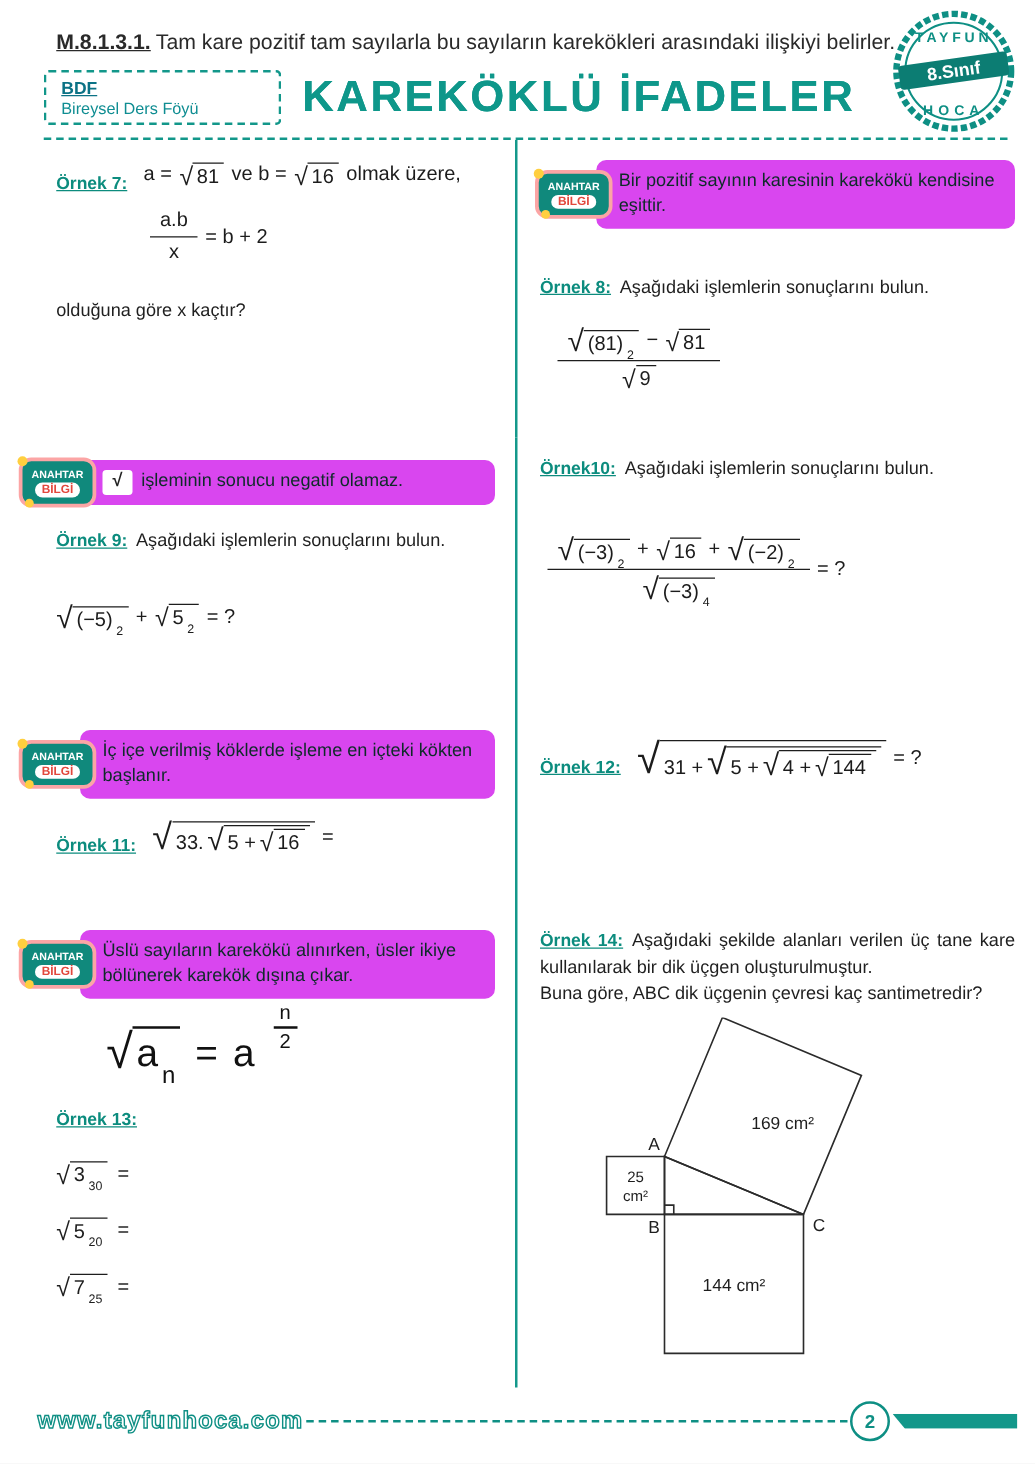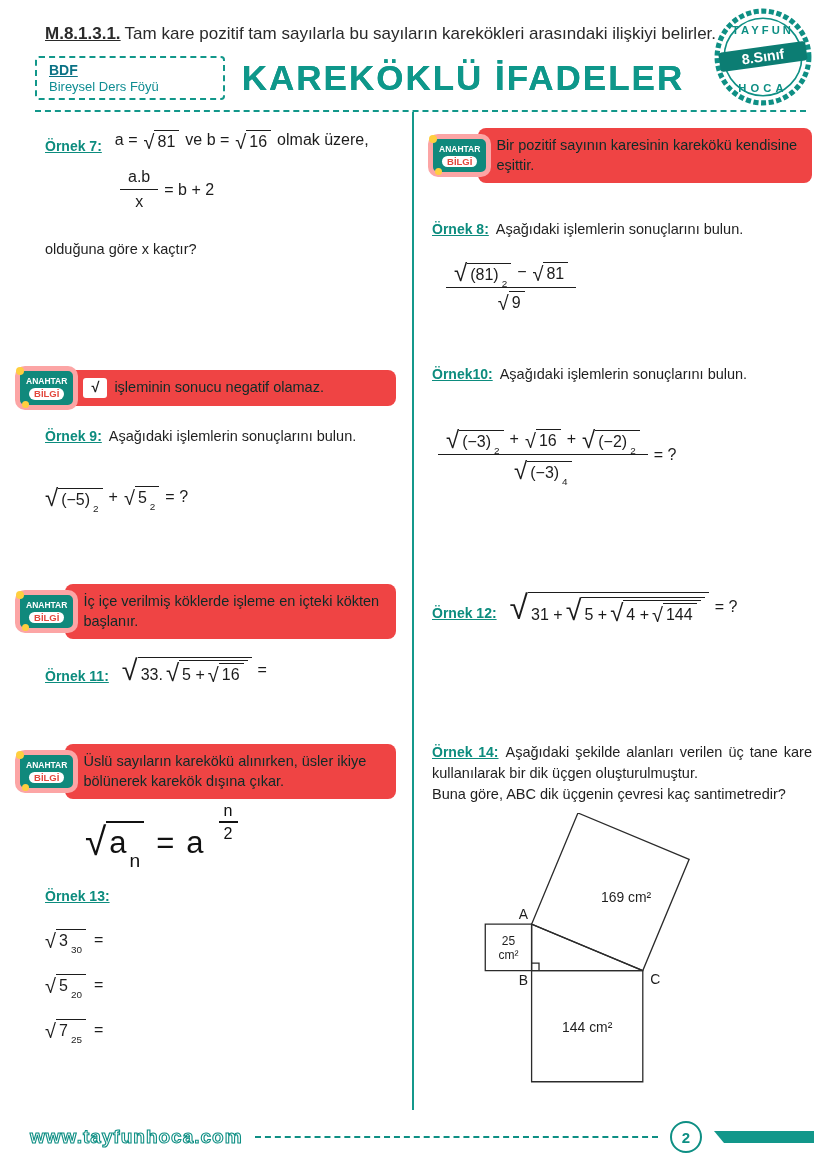--- a/index.html
+++ b/index.html
@@ -23,25 +23,25 @@
   .cell{padding:14px 16px 6px 45px;overflow:hidden;}
   .cell.right{border-left:2.5px solid #14988b;padding:14px 16px 6px 18px;}
 
   .olabel{color:#0c8c7e;font-weight:bold;text-decoration:underline;font-size:14px;margin-right:7px;white-space:nowrap;margin-top:12px;}
   .txt{font-size:14.5px;line-height:1.45;color:#1f1f1f;}
   .just{text-align:justify;}
 
   
   .keybox{display:flex;align-items:center;margin:2px 0 16px -30px;position:relative;}
   .cell.right .keybox{margin-left:-4px;}
-  .badge{position:relative;z-index:2;background:#10897c;border:5px solid #fca5a5;border-radius:10px;padding:5px 6px;text-align:center;color:#fff;font-size:8.5px;font-weight:bold;line-height:1.2;flex:0 0 62px;}
+  .badge{position:relative;z-index:2;background:#10897c;border:3px solid #fca5a5;border-radius:10px;padding:5px 6px;text-align:center;color:#fff;font-size:8.5px;font-weight:bold;line-height:1.2;flex:0 0 62px;}
   .badge::before{content:"";position:absolute;width:8px;height:8px;border-radius:50%;background:#ffcf3f;top:-4px;left:-4px;}
   .badge::after{content:"";position:absolute;width:7px;height:7px;border-radius:50%;background:#ffcf3f;bottom:-3px;left:2px;}
   .badge .b2{display:inline-block;background:#fff;color:#e2483d;border-radius:7px;font-size:9.5px;padding:0 5px;margin-top:2px;}
-  .kb-text{flex:1;background:#ef4444;color:#0e2b28;border-radius:8px;padding:8px 12px 8px 18px;margin-left:-13px;font-size:14.5px;line-height:1.35;}
+  .kb-text{flex:1;background:#d946ef;color:#0e2b28;border-radius:8px;padding:8px 12px 8px 18px;margin-left:-13px;font-size:14.5px;line-height:1.35;}
   .symbox{display:inline-block;background:#fff;border-radius:3px;padding:0 8px;margin-right:7px;font-weight:bold;color:#222;}
 
   
   .math{font-size:16px;color:#1c1c1c;display:flex;align-items:center;flex-wrap:wrap;gap:6px;}
   .sqrt{display:inline-flex;align-items:flex-end;vertical-align:middle;}
   .rad{line-height:1;font-size:1.25em;transform:translateY(1px);}
   .rad.r2{font-size:1.5em;}
   .rad.r3{font-size:1.8em;}
   .rad.r4{font-size:2.1em;}
   .vinc{border-top:1.6px solid #1d1d1d;padding:2px 4px 0 3px;display:inline-flex;align-items:flex-end;gap:3px;}
@@ -58,21 +58,21 @@
   .supfrac{display:inline-flex;flex-direction:column;align-items:center;font-size:0.52em;transform:translateY(-18px);margin-left:3px;}
   .supfrac .fnum{border-bottom:2px solid #111;padding:0 5px 1px 5px;}
   .supfrac .fden{padding-top:1px;}
 
   .itemline{display:flex;align-items:center;gap:8px;margin:24px 0;font-size:16px;}
 
   
   .fig{margin:8px 0 0 18px;display:block;}
 
   
-  .footer{position:absolute;left:0;right:0;bottom:18px;display:flex;align-items:center;gap:12px;padding:0 14px 0 30px;}
+  .footer{position:absolute;left:0;right:0;bottom:18px;display:flex;align-items:center;gap:2px;padding:0 14px 0 30px;}
   .website{font-size:19px;font-weight:bold;letter-spacing:1px;color:#fff;-webkit-text-stroke:1.1px #0e8f84;white-space:nowrap;}
   .footer-line{flex:1;border-top:2px dashed #0e8f84;height:0;}
   .page-circle{width:32px;height:32px;border:2.5px solid #0e8f84;border-radius:50%;display:flex;align-items:center;justify-content:center;color:#0e8f84;font-weight:bold;font-size:15px;background:#fff;flex:0 0 32px;}
   .footer-strip{flex:0 0 100px;height:12px;background:#12978a;clip-path:polygon(0 0,100% 0,100% 100%,10% 100%);}
 </style>
 </head>
 <body>
 
 <div class="page">
 

